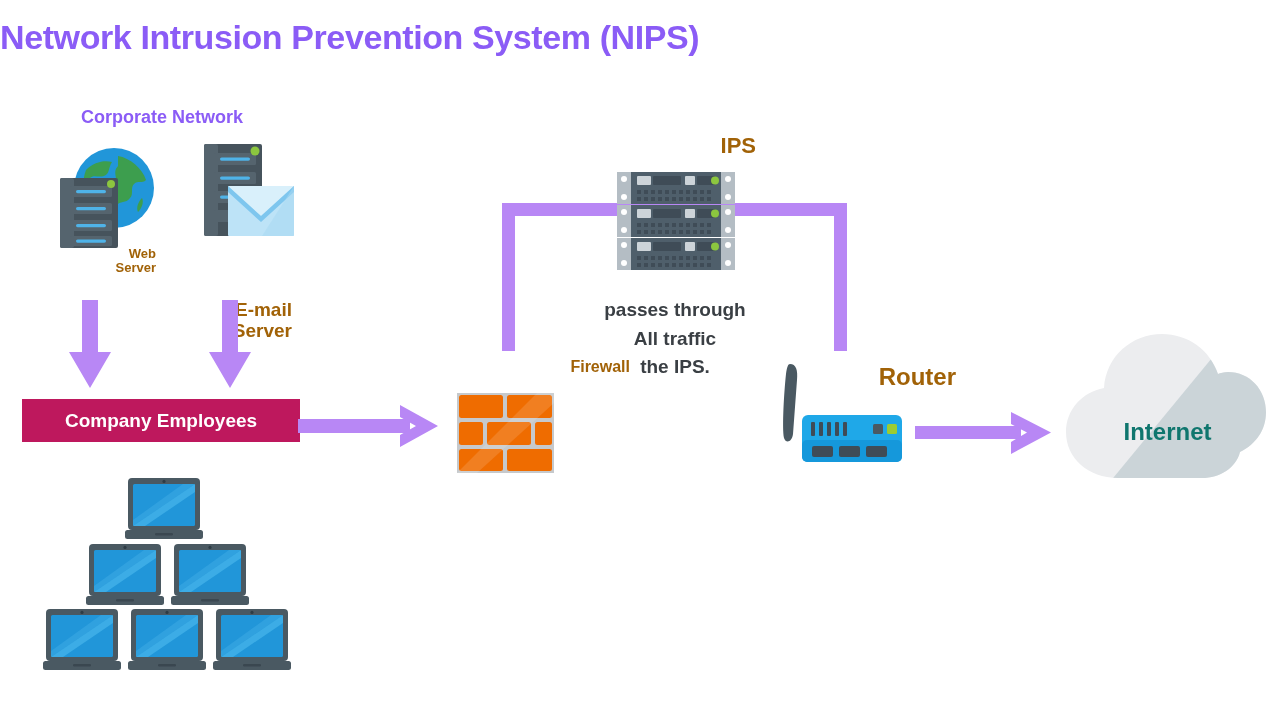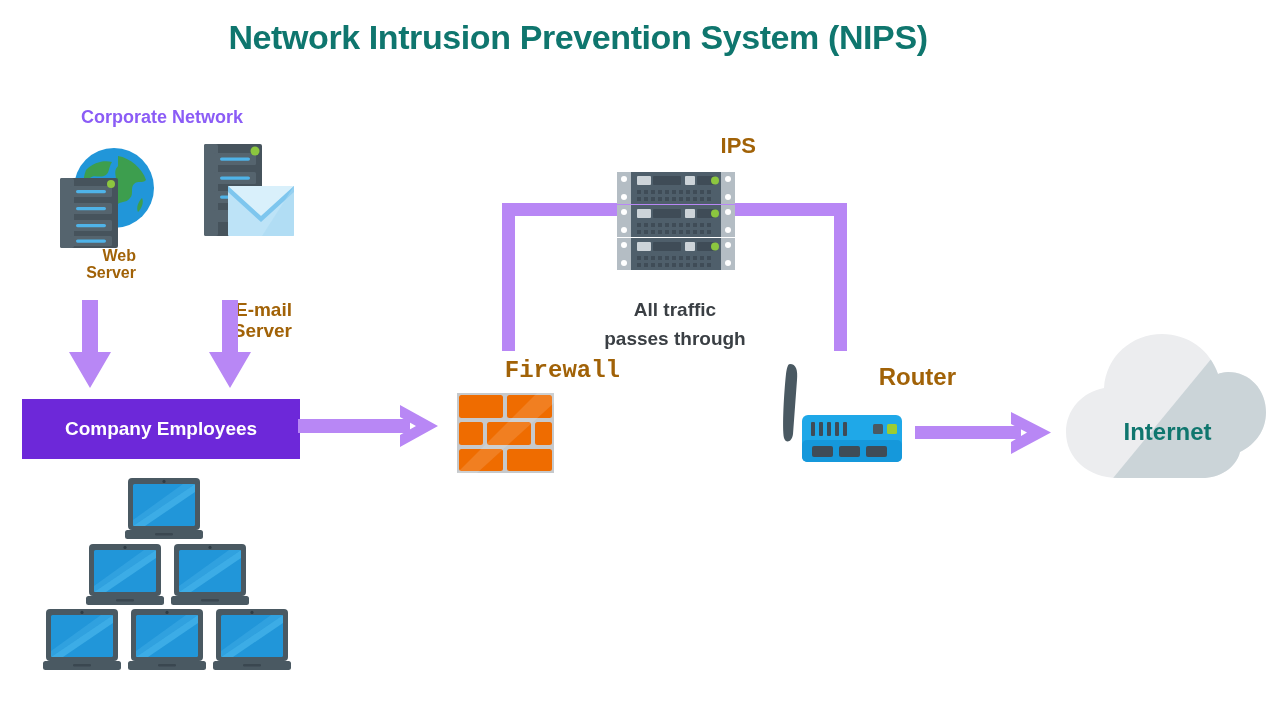--- a/index.html
+++ b/index.html
@@ -14,24 +14,23 @@
     overflow: hidden;
     font-family: "Liberation Sans", sans-serif;
     -webkit-font-smoothing: antialiased;
   }
   .abs { position: absolute; }
 
   
   #page-title {
     left: 0; top: 18px;
     width: 1156px;
-    text-align: center;
     font-size: 34px;
     font-weight: bold;
-    color: #0f766e;
+    color: #8b5cf6;
     letter-spacing: -0.4px;
   }
 
   
   #corporate-network-label {
     left: 22px; top: 107px;
     width: 280px;
     text-align: center;
     font-size: 18px;
     font-weight: bold;
@@ -39,41 +38,41 @@
   }
 
   
   .node-label {
     font-weight: bold;
     color: #a16207;
     text-align: right;
     line-height: 1.08;
   }
 
-  #web-server-label   { left: 16px;  top: 247px; width: 120px; font-size: 16px; }
+  #web-server-label   { left: 36px;  top: 247px; width: 120px; font-size: 13px; }
   #email-server-label { left: 172px; top: 254px; width: 120px; font-size: 19px; margin-top: 46px; }
   #ips-label          { left: 596px; top: 134px; width: 160px; font-size: 22px; }
-  #firewall-label     { left: 420px; top: 358px; width: 200px; font-size: 24px; font-family: Liberation Mono, monospace; }
+  #firewall-label     { left: 430px; top: 358px; width: 200px; font-size: 16px; }
   #router-label       { left: 776px; top: 364px; width: 180px; font-size: 24px; }
 
   #ips-note {
     left: 575px; top: 296px;
     width: 200px;
     text-align: center;
     font-size: 19px;
     font-weight: bold;
     color: #3a3f44;
     line-height: 1.5;
   }
 
   
   #company-employees-bar {
     left: 22px; top: 399px;
-    width: 278px; height: 60px;
-    background: #6d28d9;
+    width: 278px; height: 43px;
+    background: #be185d;
     display: flex;
     align-items: center;
     justify-content: center;
   }
   #company-employees-label {
     color: #ffffff;
     font-size: 19px;
     font-weight: bold;
   }
 
@@ -309,22 +308,23 @@
       </g>
       <circle cx="7" cy="7" r="3" fill="#ffffff"></circle>
         <circle cx="111" cy="7" r="3" fill="#ffffff"></circle>
       <circle cx="7" cy="25" r="3" fill="#ffffff"></circle>
         <circle cx="111" cy="25" r="3" fill="#ffffff"></circle>
     </g>
   </svg>
 </div>
 
 <div class="abs" id="ips-note">
+  <div>passes through</div>
   <div>All traffic</div>
-  <div>passes through</div>
+  <div>the IPS.</div>
 </div>
 
 <div class="abs node-label" id="router-label">Router</div>
 <div class="abs" style="left:782px; top:362px; width:122px; height:105px;">
   <svg width="122" height="105" viewBox="0 0 122 105">
 
     <path d="M8 2 C14 2 16 8 15 18 L11 72 C10 80 4 82 2 76 C0 66 2 30 4 12 C5 5 6 2 8 2 Z" fill="#4a5962"></path>
 
     <rect x="20" y="53" width="100" height="47" rx="6" fill="#1fa8e8"></rect>
     <rect x="20" y="78" width="100" height="22" rx="5" fill="#1598db"></rect>

